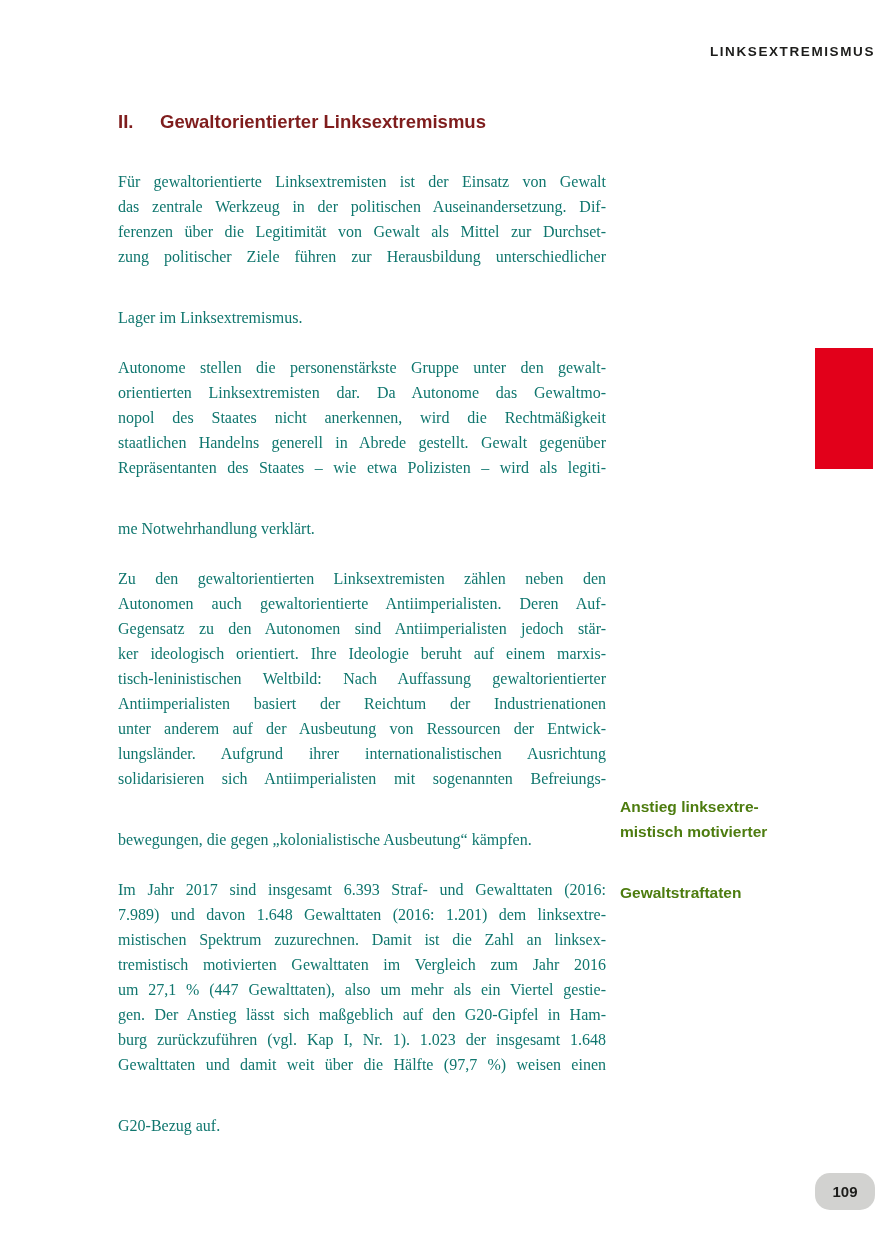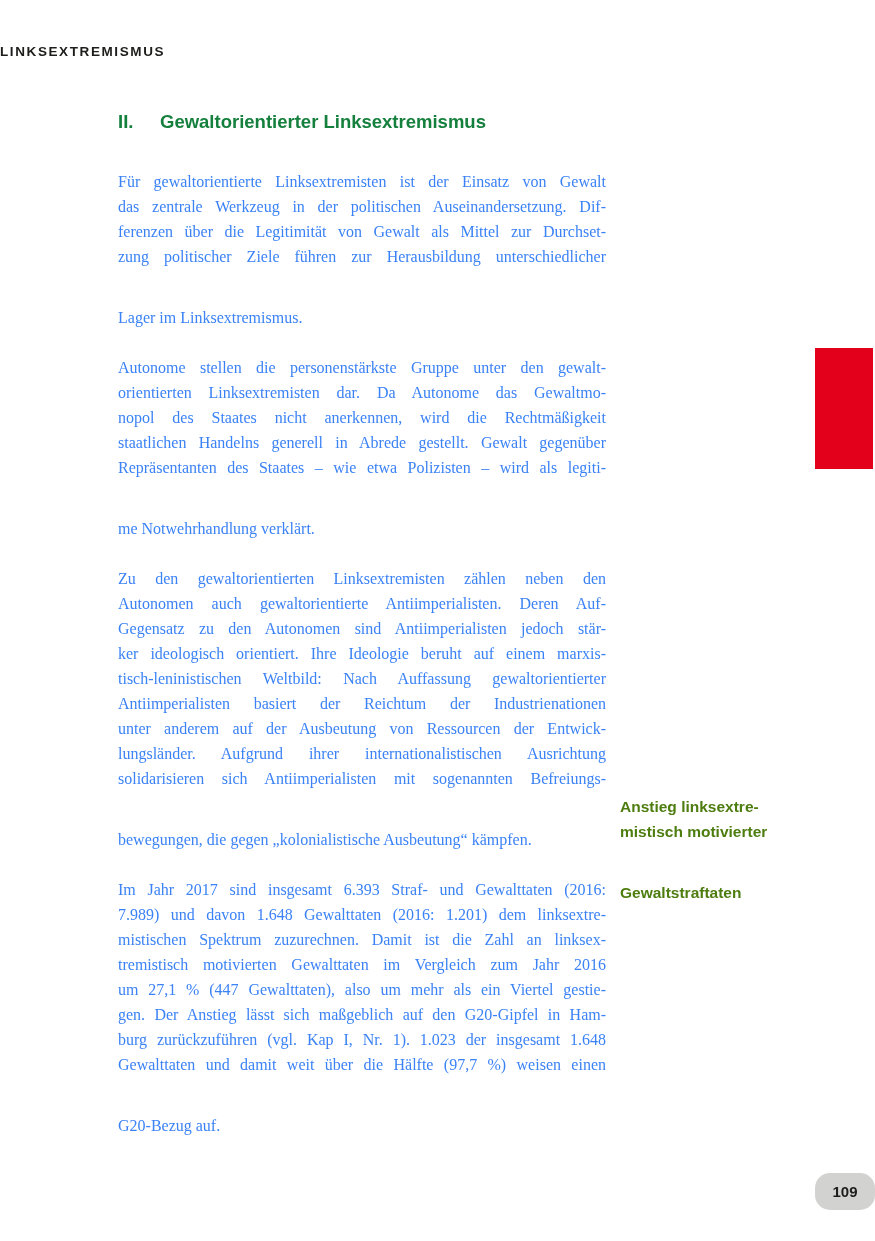--- a/index.html
+++ b/index.html
@@ -6,38 +6,38 @@
   body {
     width: 875px; height: 1241px;
     background: #ffffff;
     position: relative;
     font-family: "Liberation Serif", serif;
     color: #1d1d1b;
     overflow: hidden;
   }
   .running-header {
     position: absolute; top: 44px; left: 0; width: 875px;
-    text-align: left;
+    text-align: right;
     font-family: "Liberation Sans", sans-serif;
     font-size: 13.5px; font-weight: 600;
     letter-spacing: 1.6px;
     color: #1d1d1b;
   }
   .heading {
     position: absolute; left: 118px; top: 111px; width: 520px;
     display: flex;
     font-family: "Liberation Sans", sans-serif;
     font-size: 18.5px; font-weight: 700;
-    color: #15803d;
+    color: #7f1d1d;
   }
   .heading-number { width: 42px; flex: 0 0 42px; }
   .body-column {
     position: absolute; left: 118px; top: 169px; width: 488px;
     font-size: 16px; line-height: 25px;
-    color: #3b82f6;
+    color: #0f766e;
   }
   .paragraph { margin: 0 0 25px 0; }
   .line { text-align: justify; text-align-last: justify; white-space: normal; }
   .line.last { text-align-last: left; margin-top: 36px; }
   .margin-note {
     position: absolute; left: 620px; top: 794px; width: 200px;
     font-family: "Liberation Sans", sans-serif;
     font-size: 15.5px; font-weight: 700;
     line-height: 25px;
     color: #4d7c0f;

